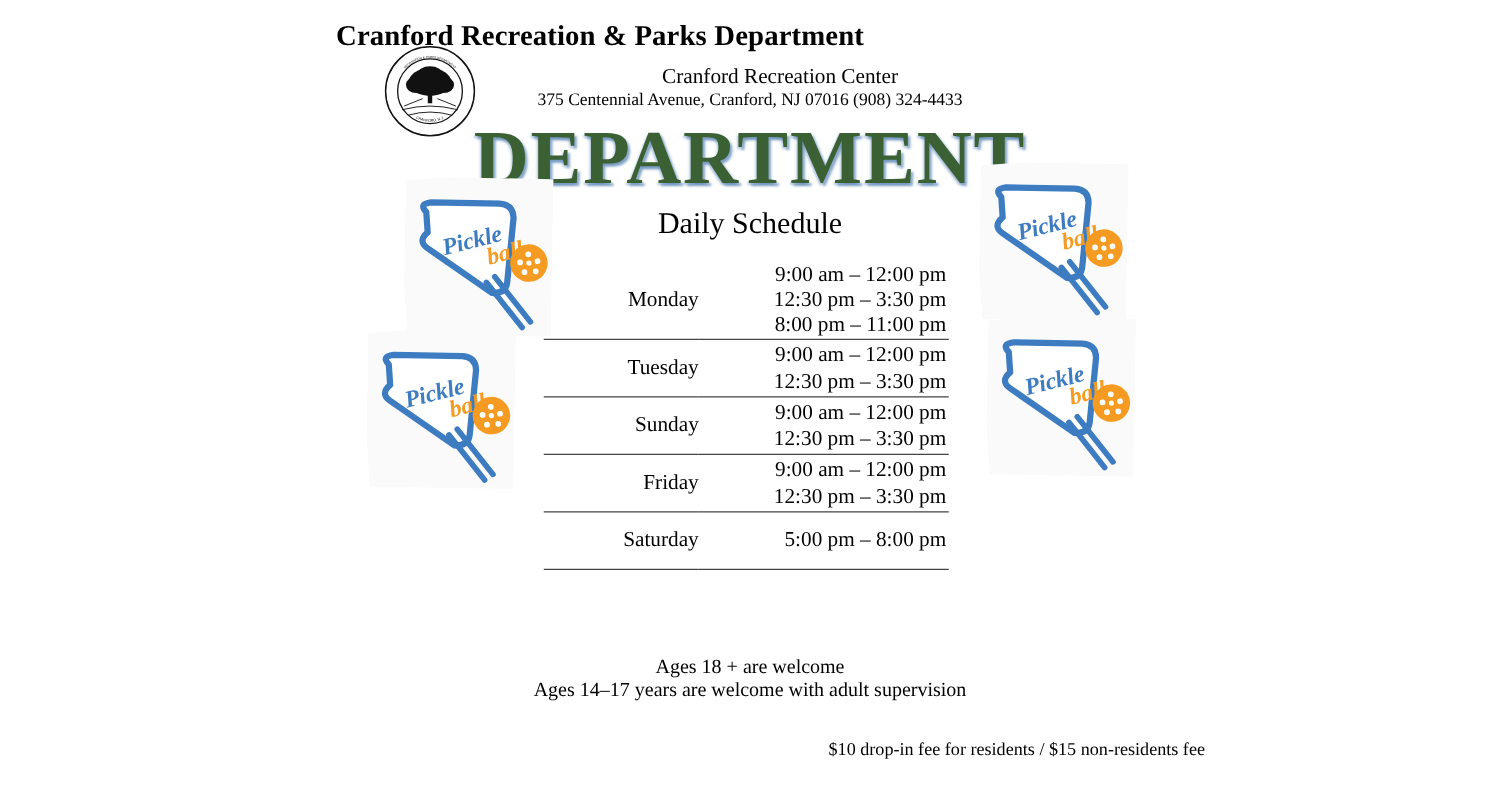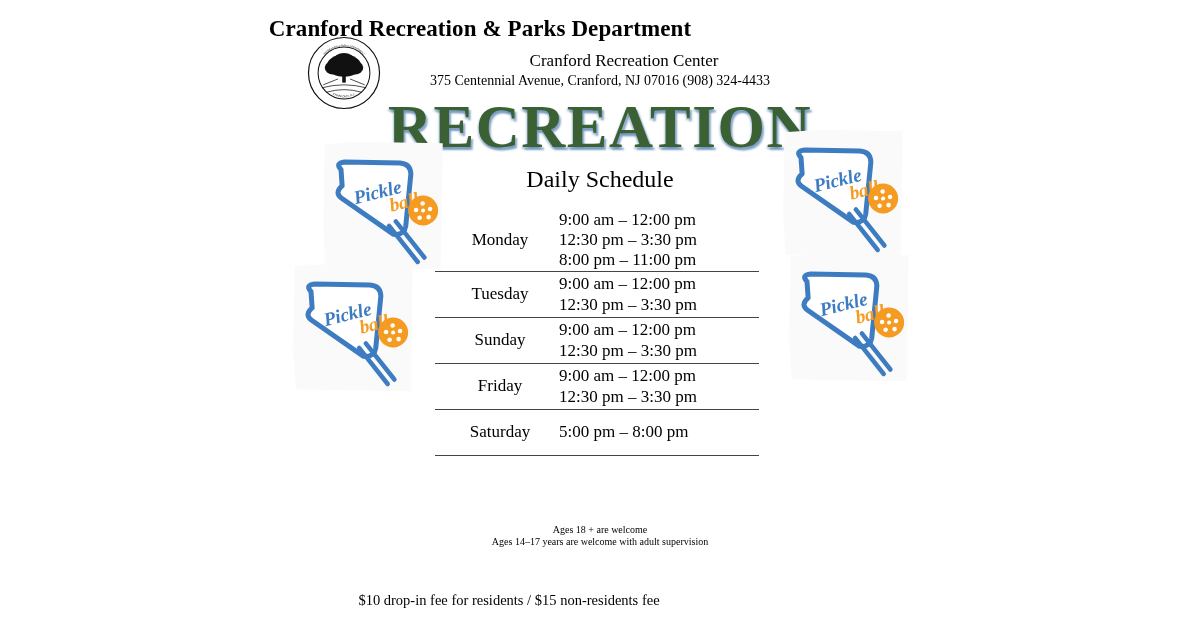--- a/index.html
+++ b/index.html
@@ -103,55 +103,54 @@
     line-height: 1.18;
   }
   .schedule-table tr + tr td {
     border-top: 1.6px solid #444;
   }
   .schedule-table tr.last-rule td {
     border-bottom: 1.6px solid #444;
   }
   .day-cell {
     width: 118px;
-    text-align: center;
+    text-align: right;
     padding-left: 6px !important;
     white-space: nowrap;
   }
   .times-cell {
-    text-align: left;
+    text-align: right;
     padding-right: 2px !important;
   }
   .times-cell .time-line { display: block; white-space: nowrap; }
   .row-pad-3 td { height: 62px; }
   .row-pad-2 td { height: 45px; }
   .row-pad-1 td { height: 45px; }
 
   
   .notes {
     position: absolute;
     top: 524px;
     left: 0;
     width: 1200px;
     text-align: center;
   }
   .notes .note-line {
-    font-size: 10px;
+    font-size: 16px;
     line-height: 1.2;
     text-align: center;
   }
   .fee-line {
     position: absolute;
     top: 592px;
     left: 0;
     width: 964px;
-    text-align: center;
+    text-align: right;
     font-size: 14.5px;
     line-height: 1.2;
-    margin-left: 27px;
   }
 
   
   .paddle {
     position: absolute;
     width: 130px;
     height: 140px;
   }
   .paddle-1 { left: 322px; top: 140px; transform: rotate(-4deg); }
   .paddle-2 { left: 292px; top: 262px; transform: rotate(-4deg); }
@@ -195,21 +194,21 @@
     </svg>
   </div>
 
   <div class="org-title">Cranford Recreation &amp; Parks Department</div>
 
   <div class="venue-block">
     <div class="venue-name">Cranford Recreation Center</div>
     <div class="venue-addr">375 Centennial Avenue, Cranford, NJ 07016 (908) 324-4433</div>
   </div>
 
-  <div class="pickleball-title">RECREATION</div>
+  <div class="pickleball-title">DEPARTMENT</div>
   <div class="schedule-heading">Daily Schedule</div>
 
   <table class="schedule-table">
     <tbody>
       <tr class="row-pad-3">
         <td class="day-cell">Monday</td>
         <td class="times-cell">
           <span class="time-line">9:00 am – 12:00 pm</span>
           <span class="time-line">12:30 pm – 3:30 pm</span>
           <span class="time-line">8:00 pm – 11:00 pm</span>

